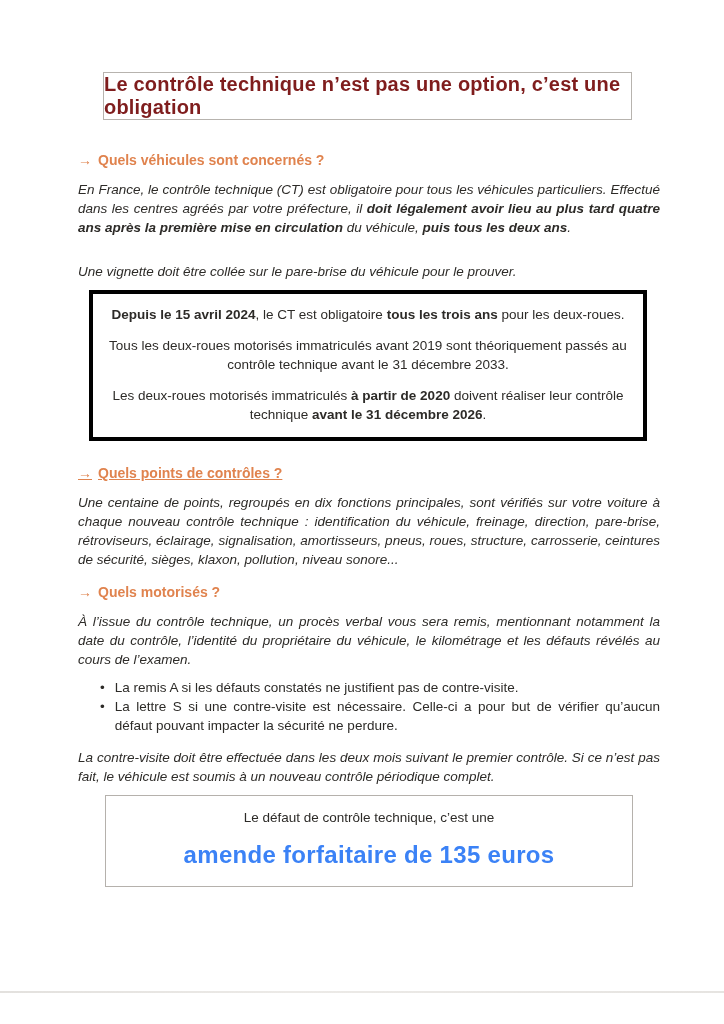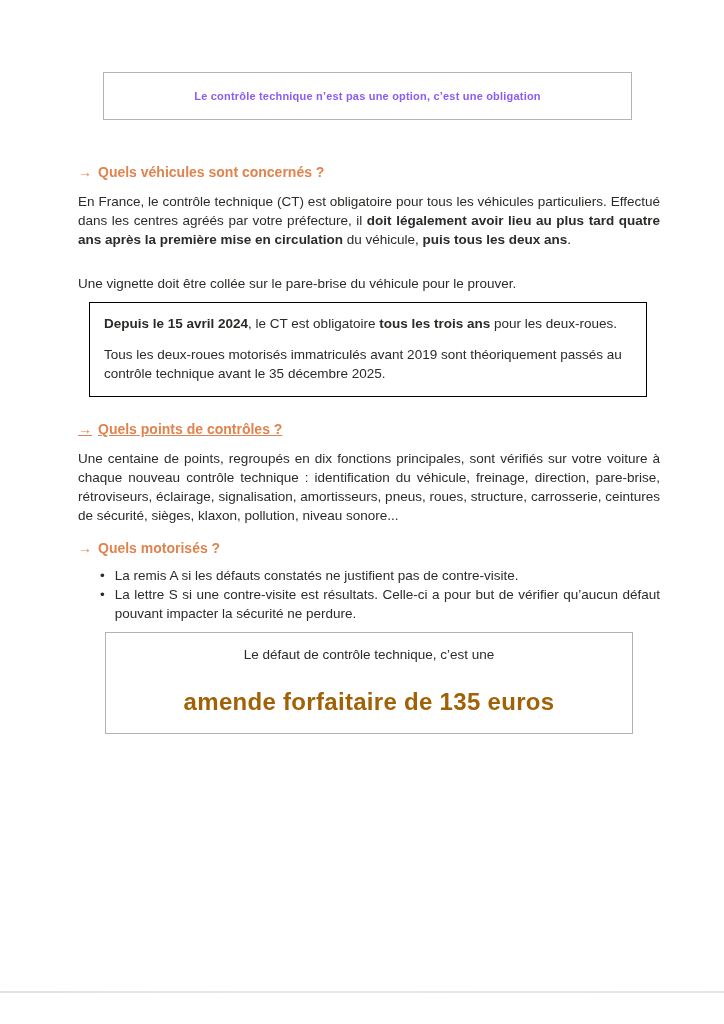--- a/index.html
+++ b/index.html
@@ -19,59 +19,61 @@
   
   .title-box {
     width: 529px;
     height: 48px;
     margin-left: 103px;
     border: 1px solid #b7b3ae;
     box-sizing: border-box;
     display: flex;
     align-items: center;
     justify-content: center;
-    color: #8b5cf6;
+    color: #7f1d1d;
     font-weight: 700;
-    font-size: 11px;
+    font-size: 20px;
     letter-spacing: 0.2px;
   }
 
   .content {
     width: 582px;
     margin-left: 78px;
   }
 
   .heading {
     color: #e0834e;
     font-weight: 700;
     font-size: 14px;
     line-height: 17px;
   }
   .heading .arrow { margin-right: 6px; font-weight: 400; }
 
-  .h-vehicules { margin-top: 44px; }
+  .h-vehicules { margin-top: 32px; }
   .h-points    { margin-top: 24px; text-decoration: underline; }
   .h-resultats { margin-top: 15px; }
 
   .para {
     font-size: 13.5px;
     line-height: 19px;
     text-align: justify;
     margin-top: 11px;
+    font-style: italic;
   }
   .para.tight { margin-top: 25px; }
 
   
   .info-box {
     width: 558px;
     margin-left: 11px;
     margin-top: 9px;
-    border: 1px solid #000000;
+    border: 4px solid #000000;
     box-sizing: border-box;
     padding: 11px 14px 13px;
+    text-align: center;
   }
   .info-box .line { font-size: 13.5px; line-height: 19px; }
   .info-box .line + .line { margin-top: 12px; }
 
   
   .bullets {
     list-style: none;
     margin: 9px 0 0 0;
     padding: 0 0 0 22px;
   }
@@ -91,23 +93,23 @@
     border: 1px solid #b5b1ac;
     box-sizing: border-box;
     padding: 12px 4px 15px;
     text-align: center;
   }
   .fine-box .intro { font-size: 13.5px; line-height: 19px; }
   .fine-box .amount {
     font-size: 24px;
     font-weight: 700;
     line-height: 33px;
-    margin-top: 21px;
+    margin-top: 11px;
     letter-spacing: 0.3px;
-    color: #a16207;
+    color: #3b82f6;
   }
   .fine-box .note { font-size: 13.5px; line-height: 19px; margin-top: 23px; }
 
   
   .scan-line {
     position: absolute;
     left: 0;
     right: 0;
     top: 991px;
     height: 2px;
@@ -128,46 +130,49 @@
     <div class="heading h-vehicules">
       <span class="arrow">→</span><span>Quels véhicules sont concernés ?</span>
     </div>
 
     <div class="para"><span>En France, le contrôle technique (CT) est obligatoire pour tous les véhicules particuliers. Effectué dans les centres agréés par votre préfecture, il </span><span class="b">doit légalement avoir lieu au plus tard quatre ans après la première mise en circulation</span><span> du véhicule, </span><span class="b">puis tous les deux ans</span><span>.</span></div>
 
     <div class="para tight">Une vignette doit être collée sur le pare-brise du véhicule pour le prouver.</div>
 
     <div class="info-box">
       <div class="line"><span class="b">Depuis le 15 avril 2024</span><span>, le CT est obligatoire </span><span class="b">tous les trois ans</span><span> pour les deux-roues.</span></div>
-      <div class="line">Tous les deux-roues motorisés immatriculés avant 2019 sont théoriquement passés au contrôle technique avant le 35 décembre 2025.</div>
+      <div class="line">Tous les deux-roues motorisés immatriculés avant 2019 sont théoriquement passés au contrôle technique avant le 31 décembre 2033.</div>
+      <div class="line"><span>Les deux-roues motorisés immatriculés </span><span class="b">à partir de 2020</span><span> doivent réaliser leur contrôle technique </span><span class="b">avant le 31 décembre 2026</span><span>.</span></div>
     </div>
 
     <div class="heading h-points">
       <span class="arrow">→</span><span>Quels points de contrôles ?</span>
     </div>
 
     <div class="para">Une centaine de points, regroupés en dix fonctions principales, sont vérifiés sur votre voiture à chaque nouveau contrôle technique : identification du véhicule, freinage, direction, pare-brise, rétroviseurs, éclairage, signalisation, amortisseurs, pneus, roues, structure, carrosserie, ceintures de sécurité, sièges, klaxon, pollution, niveau sonore...</div>
 
     <div class="heading h-resultats">
       <span class="arrow">→</span><span>Quels motorisés ?</span>
     </div>
 
+    <div class="para">À l’issue du contrôle technique, un procès verbal vous sera remis, mentionnant notamment la date du contrôle, l’identité du propriétaire du véhicule, le kilométrage et les défauts révélés au cours de l’examen.</div>
 
 
     <ul class="bullets">
       <li>
         <span class="bullet">•</span>
         <span class="li-text">La remis A si les défauts constatés ne justifient pas de contre-visite.</span>
       </li>
       <li>
         <span class="bullet">•</span>
-        <span class="li-text">La lettre S si une contre-visite est résultats. Celle-ci a pour but de vérifier qu’aucun défaut pouvant impacter la sécurité ne perdure.</span>
+        <span class="li-text">La lettre S si une contre-visite est nécessaire. Celle-ci a pour but de vérifier qu’aucun défaut pouvant impacter la sécurité ne perdure.</span>
       </li>
     </ul>
 
+    <div class="para" style="margin-top:13px">La contre-visite doit être effectuée dans les deux mois suivant le premier contrôle. Si ce n’est pas fait, le véhicule est soumis à un nouveau contrôle périodique complet.</div>
 
     <div class="fine-box">
       <div class="intro">Le défaut de contrôle technique, c’est une</div>
       <div class="amount">amende forfaitaire de 135 euros</div>
     </div>
 
   </div>
 
   <div class="scan-line"></div>
 

